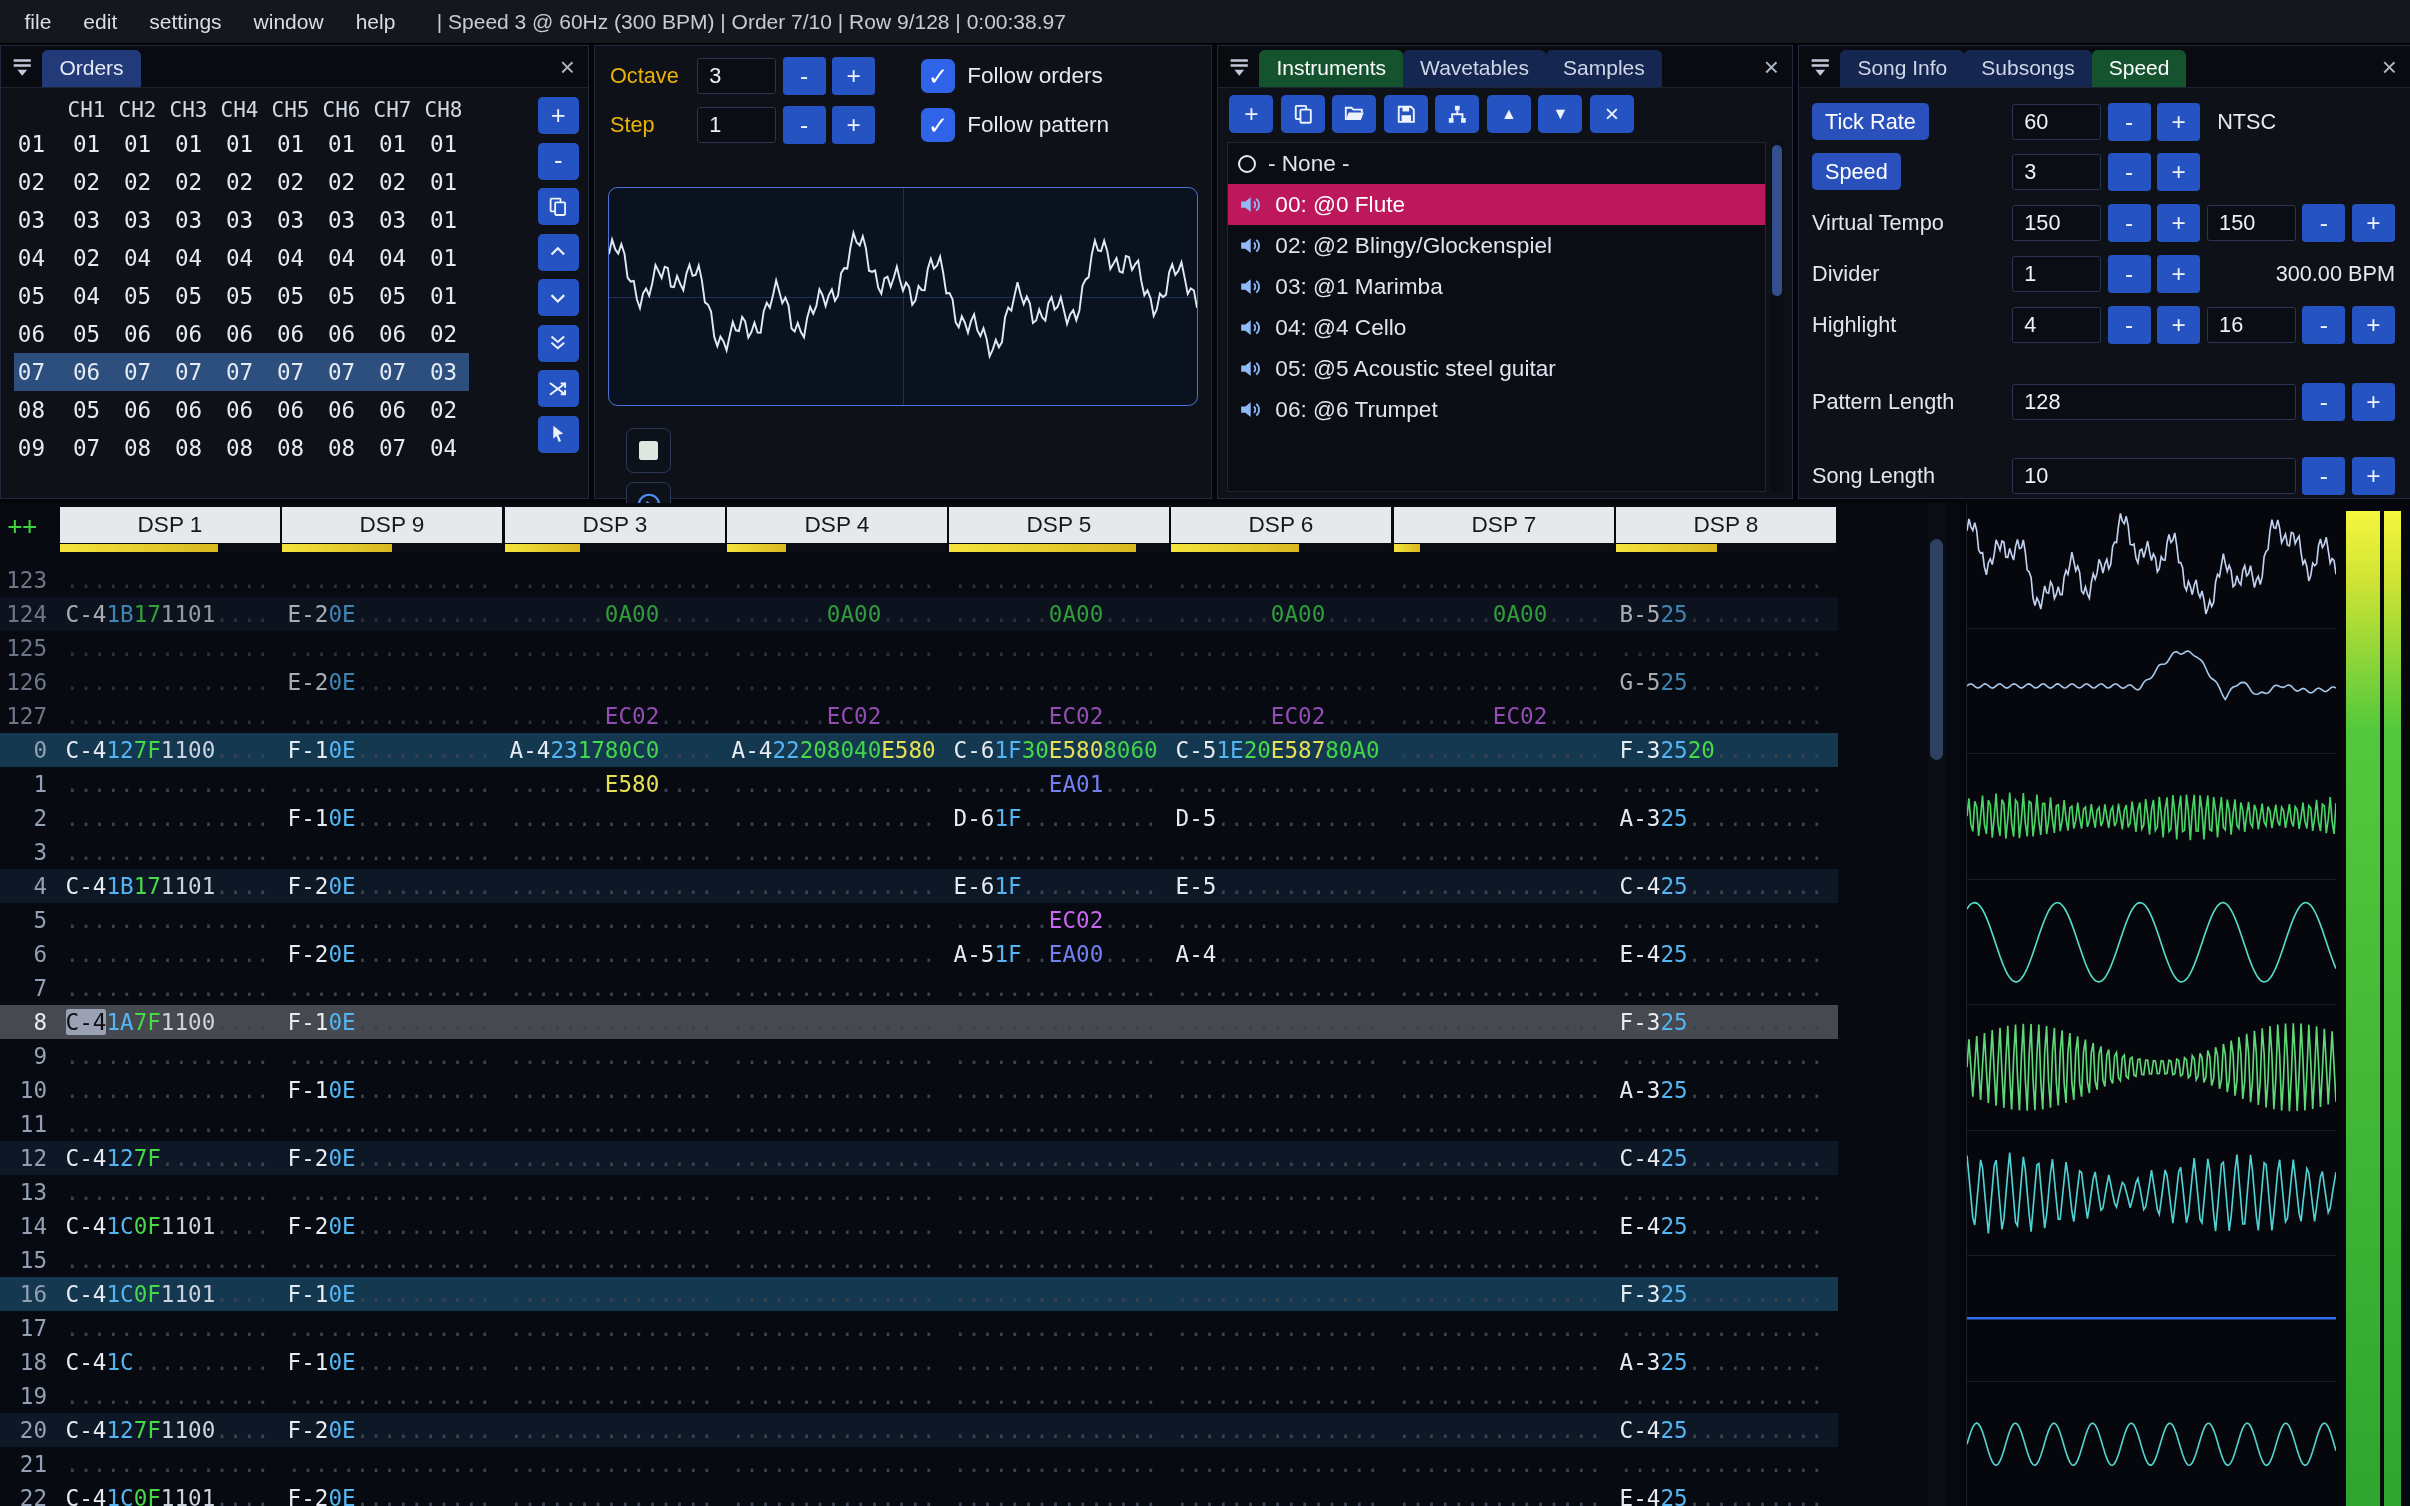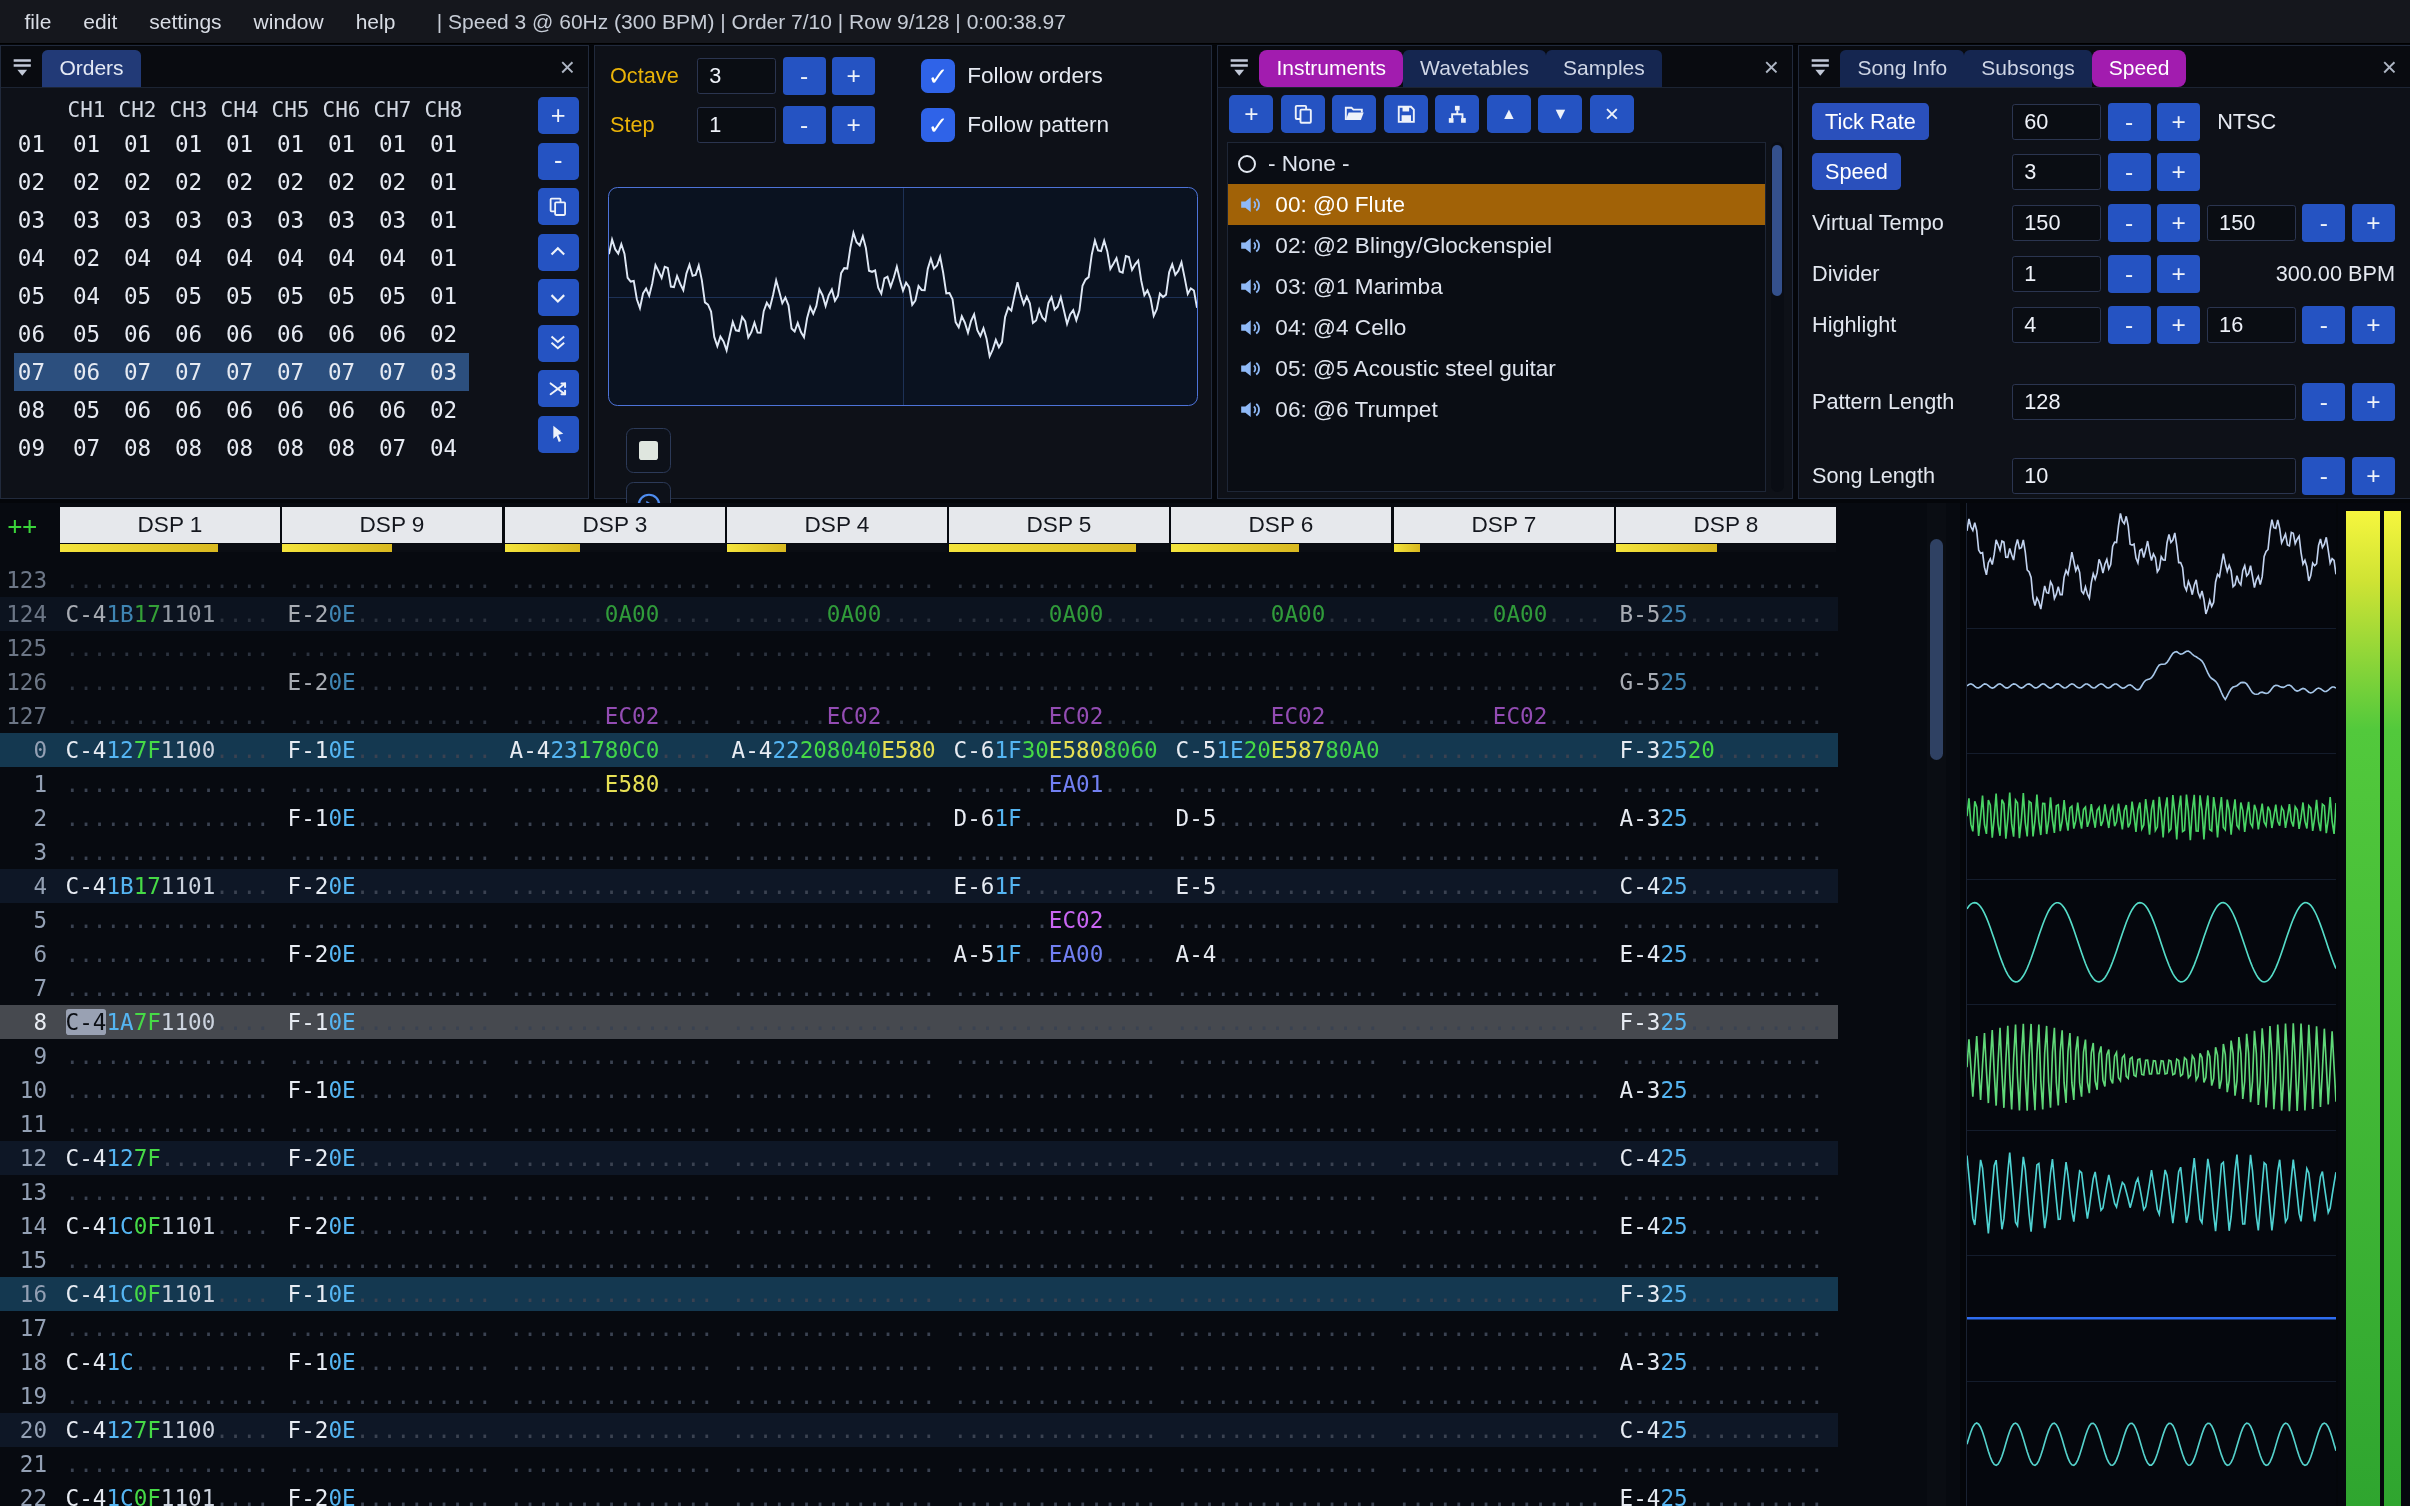--- a/index.html
+++ b/index.html
@@ -6,21 +6,21 @@
 .app{position:relative;width:2411px;height:1507px;background:#04060a;font-family:"Liberation Sans",sans-serif;color:#dfe3ec;overflow:hidden;}
 
 .menubar{position:absolute;top:0;left:0;right:0;height:43px;background:#15171d;display:flex;align-items:center;gap:32px;padding:0 24.5px;font-size:21px;color:#d9dde5;border-bottom:0.9px solid #000;}
 .mi{cursor:default;}
 .status{margin-left:9.4px;color:#c6ccd6;}
 
 .panel{position:absolute;top:45px;height:454px;background:#0e1118;border:0.9px solid #212a3c;box-sizing:border-box;}
 .titlebar{height:41px;background:#090b10;display:flex;align-items:flex-end;border-bottom:0.9px solid #1c2433;}
 .winmenu{width:24.5px;height:24.5px;margin:0 7.5px 7.5px 9.4px;flex:none;}
 .tab{padding:6.6px 17px 6.6px;font-size:21px;border-radius:5.6px 5.6px 0 0;margin-right:0;white-space:nowrap;}
-.tab-active{background:#a21caf;color:#fff;border-radius:8px;}
+.tab-active{background:#14532d;color:#fff;}
 .tab-idle{background:#152650;color:#cfd6e6;}
 .tab-orders{background:#223a77;color:#e4e9f4;}
 .close{margin-left:auto;margin-right:13px;margin-bottom:7.5px;color:#aeb6c4;font-size:26px;line-height:24.5px;}
 
 #orders-grid{position:absolute;top:49px;left:13px;}
 .orow{display:grid;grid-template-columns:47px repeat(8,51px);height:38px;line-height:38px;font-family:"DejaVu Sans Mono",monospace;font-size:22.6px;color:#e6eaf2;}
 .ohead{height:30px;line-height:30px;font-size:21px;color:#d2d8e2;}
 .osel{background:#2c4f7e;}
 .och,.oval{text-align:center;}
 .oid{text-align:left;padding-left:3.8px;}
@@ -45,21 +45,21 @@
 .stopsq{width:19px;height:19px;background:#dfe6df;border-radius:2.8px;}
 .recdot{width:16px;height:16px;background:#e8ecf4;border-radius:50%;}
 .polybtn{height:45px;padding:0 19px;background:#2e9e3c;border-radius:7.5px;display:flex;align-items:center;font-size:22.6px;color:#f2fff2;}
 
 .itools{position:absolute;top:49px;left:11.3px;display:flex;gap:7.5px;}
 .ibtn{width:44px;height:38px;background:#2553c2;border-radius:4.7px;color:#eef2fa;display:flex;align-items:center;justify-content:center;font-size:24.5px;line-height:1;}
 .ibtn svg{width:22.6px;height:22.6px;}
 .tri{font-size:16px;}
 .ilist{position:absolute;top:96px;left:9.4px;right:26px;bottom:5.6px;background:#0a0d14;border:0.9px solid #1e2636;overflow:hidden;}
 .irow{height:41px;display:flex;align-items:center;padding:0 9.4px;font-size:22.6px;color:#dfe4ee;gap:12.2px;}
-.isel{background:#a16207;color:#fff;}
+.isel{background:#be185d;color:#fff;}
 .icircle{width:18px;height:18px;border:2.8px solid #e4e9f2;border-radius:50%;flex:none;box-sizing:border-box;}
 .spk{width:25.4px;height:25.4px;color:#8fb9f7;flex:none;}
 .iscroll{position:absolute;top:96px;right:8.5px;width:13px;bottom:5.6px;background:#0a0d14;border-radius:6.6px;}
 .iscroll .thumb{position:absolute;top:2.8px;height:151px;left:1.9px;right:1.9px;background:#34508c;border-radius:6.6px;}
 
 .srow{position:absolute;left:13px;right:15px;height:41px;display:flex;align-items:center;}
 .labelcol{width:200px;flex:none;font-size:21.7px;color:#e2e7ef;}
 .chip{display:inline-block;background:#2a50bc;border-radius:4.7px;padding:5.6px 13px;font-size:21.7px;color:#fff;}
 .suffix{margin-left:17px;font-size:21.7px;color:#e6eaf2;}
 .bpm{margin-left:auto;font-size:21.7px;color:#e6eaf2;}

